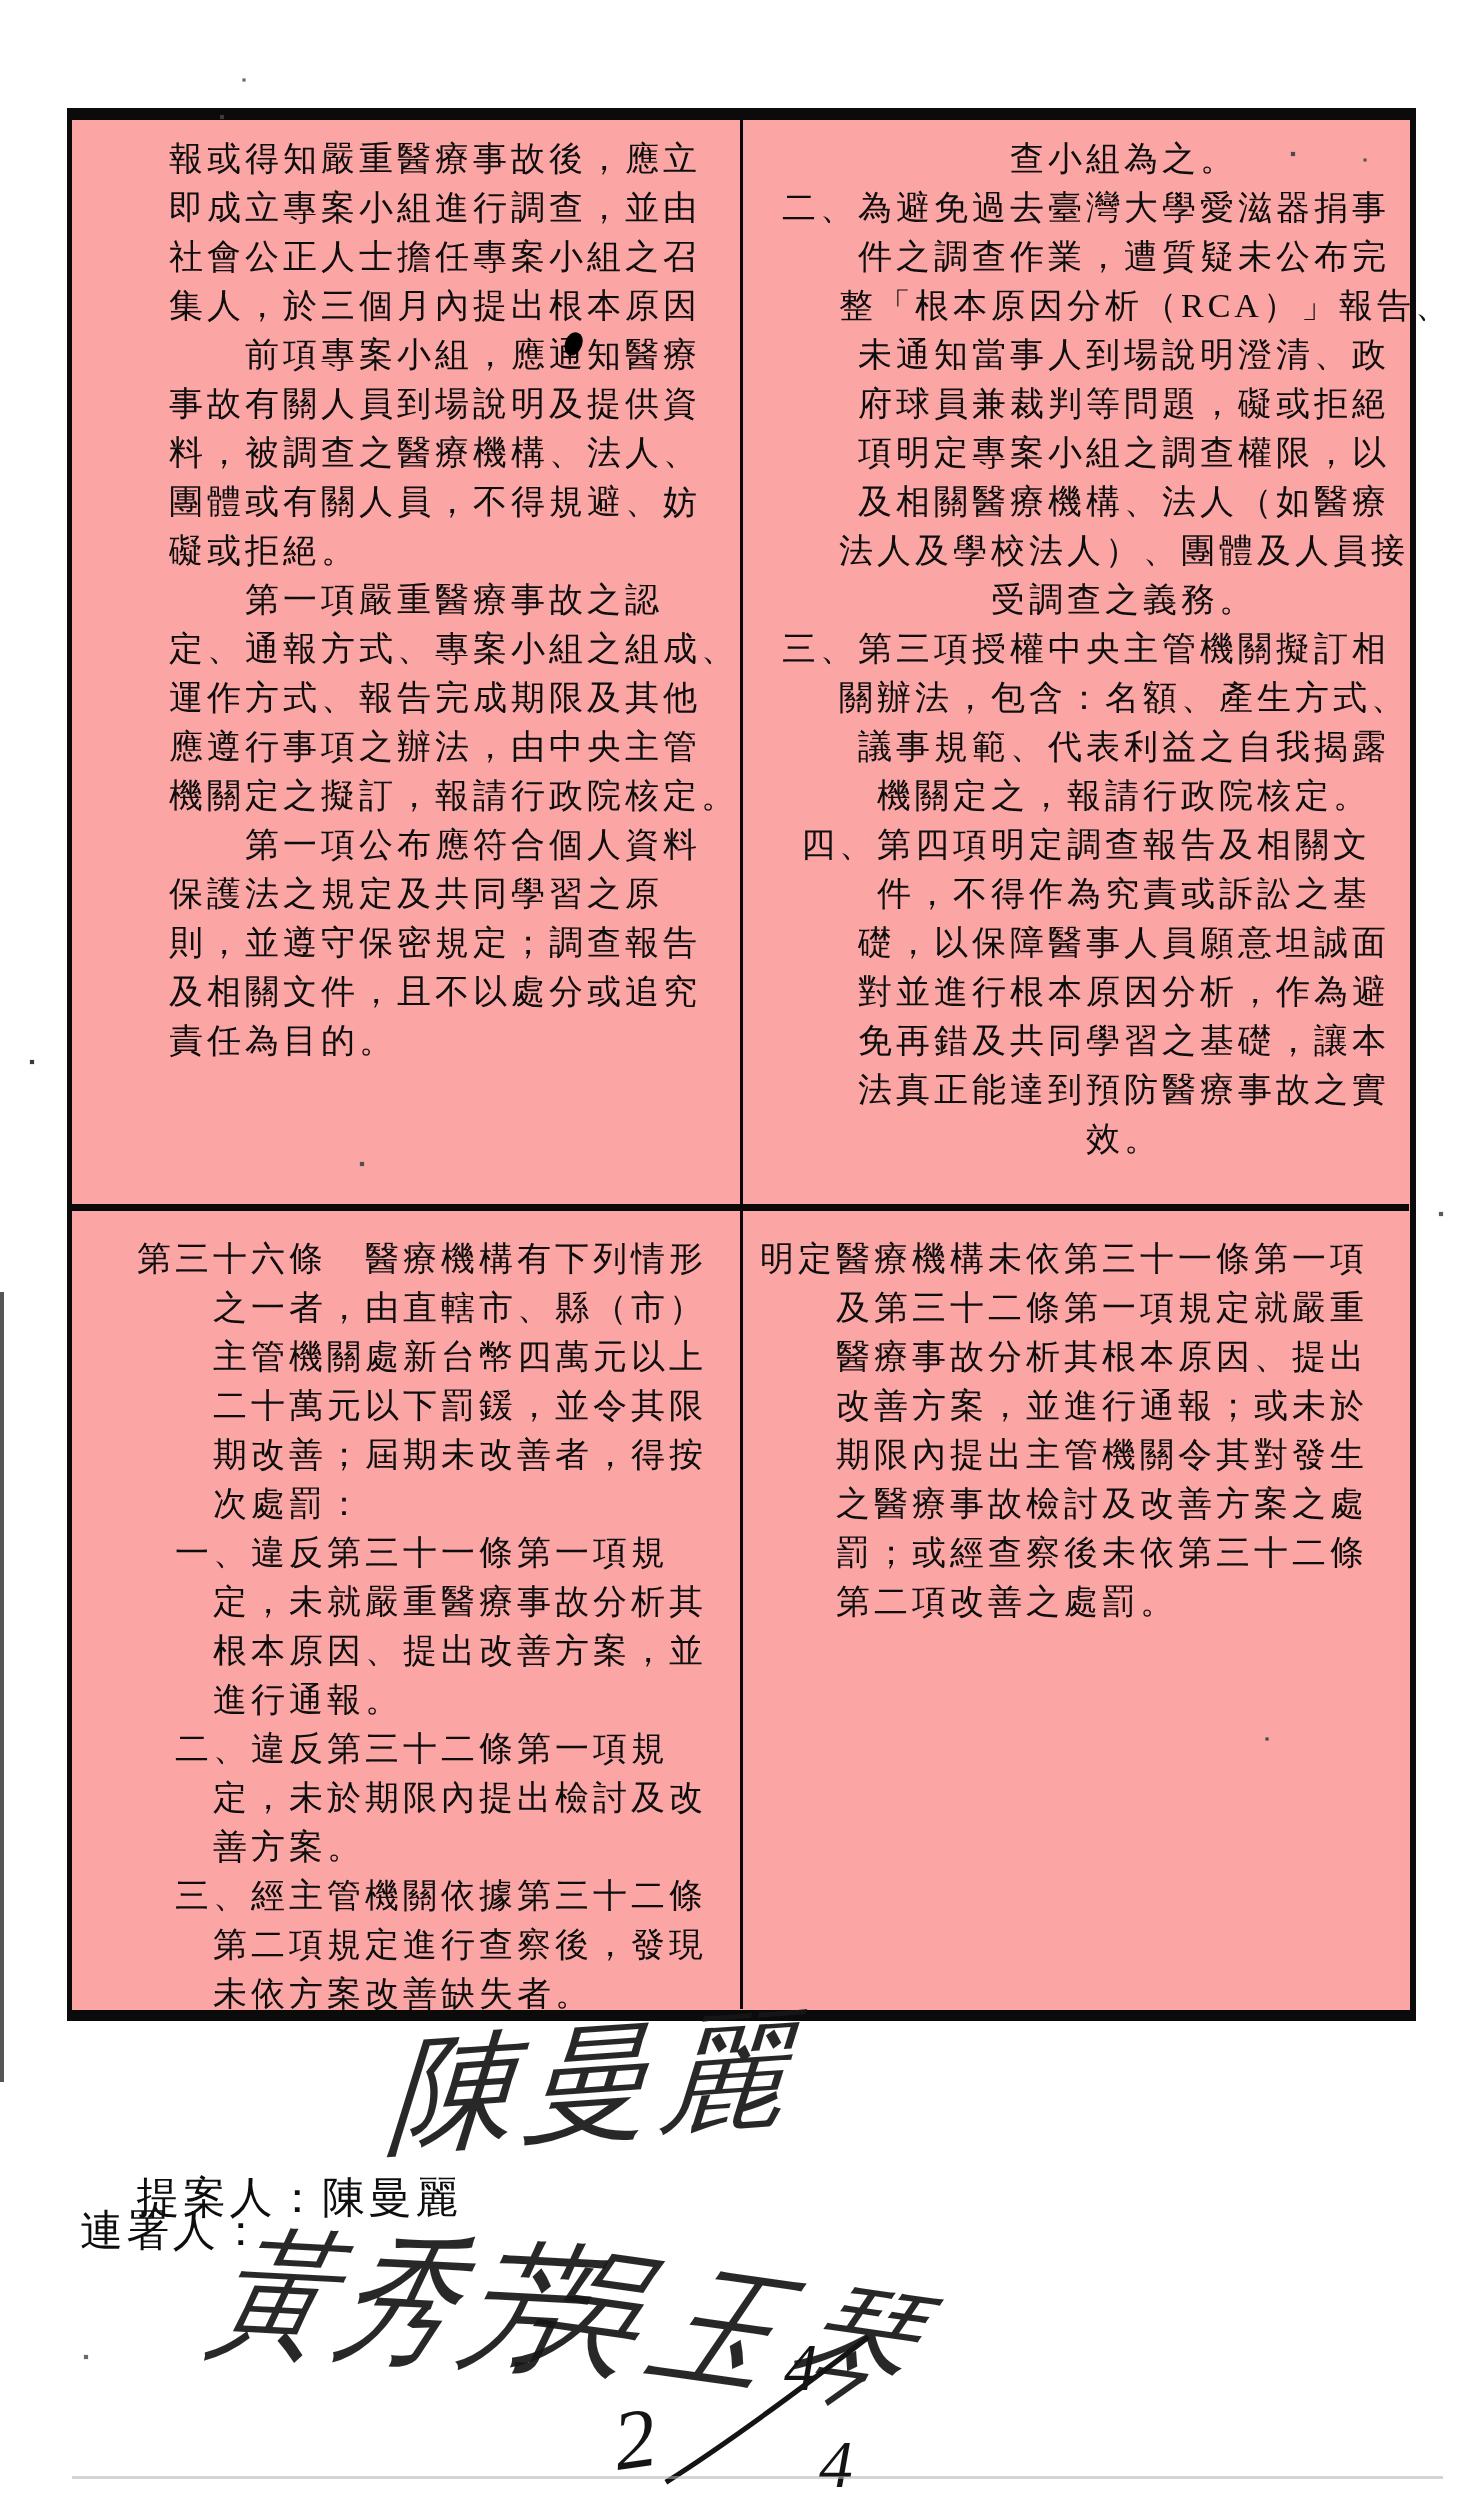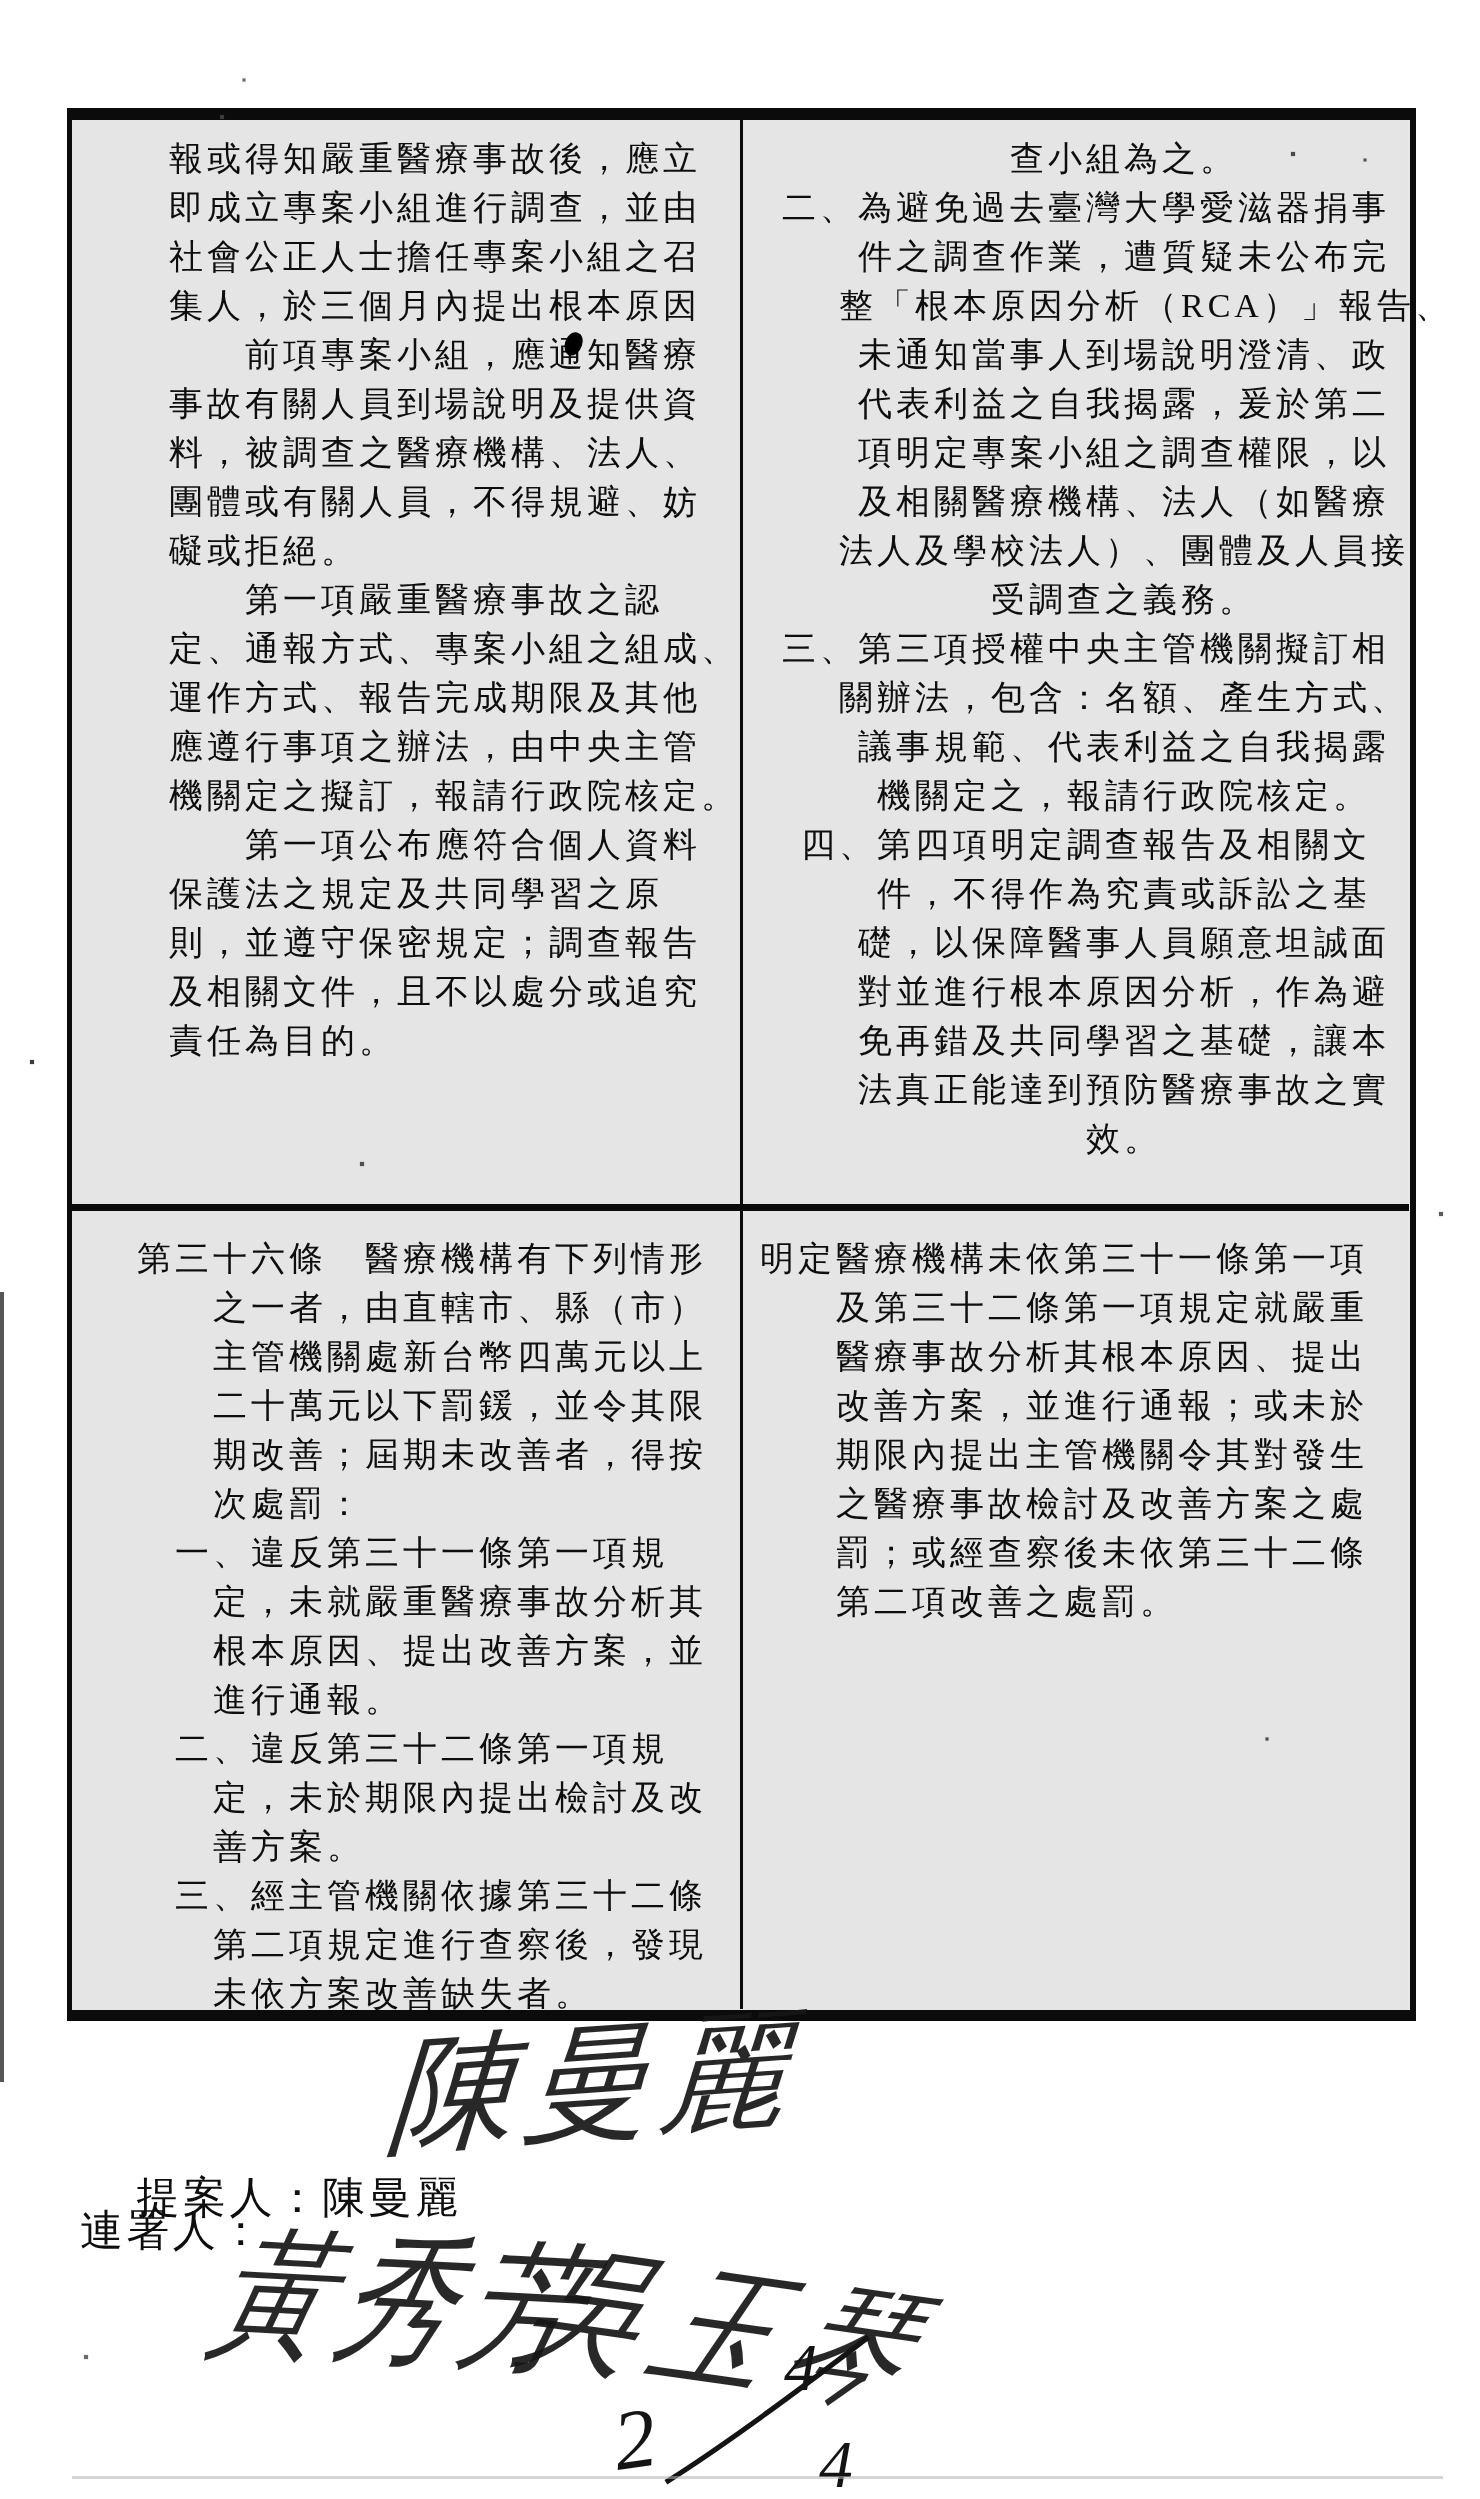--- a/index.html
+++ b/index.html
@@ -5,21 +5,21 @@
   html, body { margin:0; padding:0; background:#ffffff; }
   body {
     width:1481px; height:2500px; position:relative; overflow:hidden;
     font-family:"Liberation Serif","DejaVu Serif",serif; color:#101010;
   }
   .page { position:absolute; left:0; top:0; width:1481px; height:2500px; background:#ffffff; }
 
   
   .tbl {
     position:absolute; left:67px; top:108px; width:1349px; height:1913px;
-    box-sizing:border-box; background:#e5e5e5;
+    box-sizing:border-box; background:#fca5a5;
     border-top:12.4px solid #0b0b0b; border-bottom:11.3px solid #0b0b0b;
     border-left:5.6px solid #0b0b0b; border-right:6.8px solid #0b0b0b;
   }
   .vdiv { position:absolute; left:668px; top:0; width:3.4px; height:1889px; background:#0b0b0b; }
   .hdiv { position:absolute; left:0; top:1084px; width:1337px; height:7.3px; background:#0b0b0b; }
 
   .cell { position:absolute; box-sizing:border-box; }
   .c00 { left:0;      top:0;      width:668px; height:1084px; padding:13.5px 0 0 97px; }
   .c01 { left:672px; top:0;      width:665px; height:1084px; padding:13.5px 0 0 19px;text-align:center; }
   .c10 { left:0;      top:1091px; width:668px; height:798px; padding:22.6px 0 0 65px; }
@@ -108,21 +108,21 @@
       <div class="ln">及相關文件，且不以處分或追究</div>
       <div class="ln">責任為目的。</div>
     </div>
 
     <div class="cell c01">
       <div class="ln i2">查小組為之。</div>
       <div class="ln">二、為避免過去臺灣大學愛滋器捐事</div>
       <div class="ln i2">件之調查作業，遭質疑未公布完</div>
       <div class="ln i2">整「根本原因分析（RCA）」報告、</div>
       <div class="ln i2">未通知當事人到場說明澄清、政</div>
-      <div class="ln i2">代表利益之自我揭露，爰於第二</div>
+      <div class="ln i2">府球員兼裁判等問題，礙或拒絕</div>
       <div class="ln i2">項明定專案小組之調查權限，以</div>
       <div class="ln i2">及相關醫療機構、法人（如醫療</div>
       <div class="ln i2">法人及學校法人）、團體及人員接</div>
       <div class="ln i2">受調查之義務。</div>
       <div class="ln">三、第三項授權中央主管機關擬訂相</div>
       <div class="ln i2">關辦法，包含：名額、產生方式、</div>
       <div class="ln i2">議事規範、代表利益之自我揭露</div>
       <div class="ln i2">機關定之，報請行政院核定。</div>
       <div class="ln">四、第四項明定調查報告及相關文</div>
       <div class="ln i2">件，不得作為究責或訴訟之基</div>

